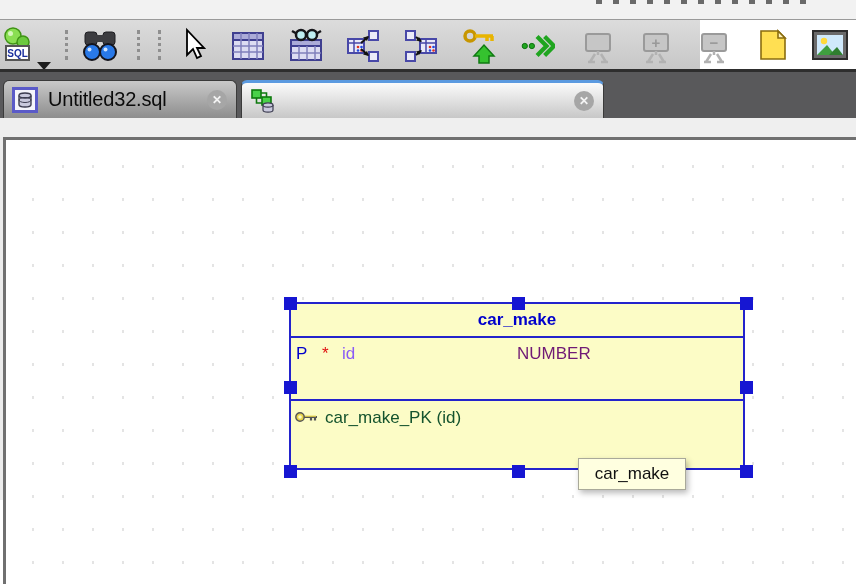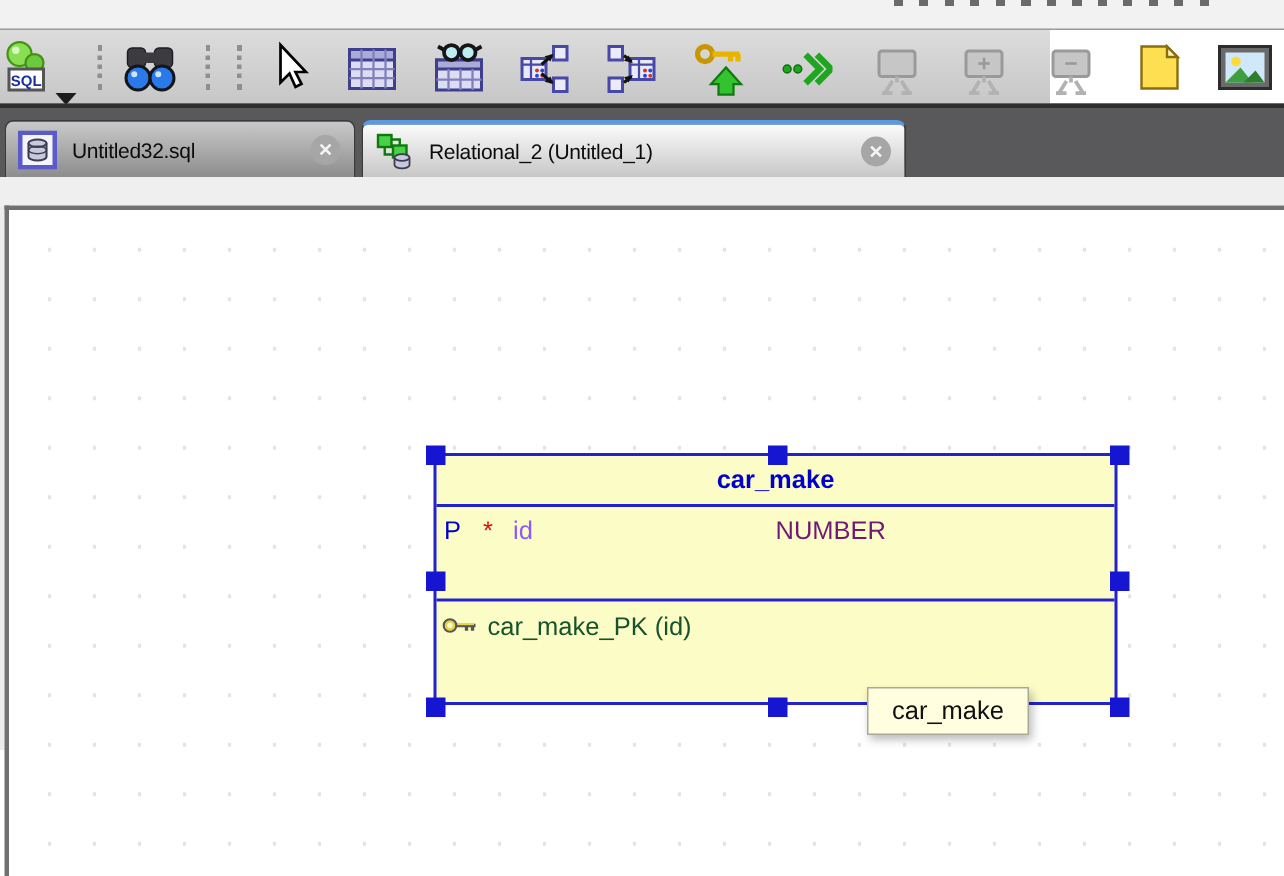--- a/index.html
+++ b/index.html
@@ -17,21 +17,21 @@
   .tbtn{position:absolute;display:block;}
   .sep{position:absolute;width:0;height:30px;top:10px;border-left:3px dotted #8f8f8f;}
   .caret{position:absolute;width:0;height:0;border-left:7px solid transparent;border-right:7px solid transparent;border-top:8px solid #1c1c1c;}
 
   
   .tabbar{position:absolute;left:0;top:69px;width:856px;height:49px;background:#59595b;border-top:3px solid #2e2e2e;box-sizing:border-box;}
   .tab{position:absolute;top:8px;height:38px;border-radius:6px 6px 0 0;box-sizing:border-box;display:flex;align-items:center;}
   .tab-inactive{left:3px;width:234px;background:linear-gradient(#c9c9c9,#8d8d8d);border:1px solid #3a3a3a;border-bottom:none;}
   .tab-active{left:241px;width:363px;background:linear-gradient(#fbfbfb,#c7c7c7);border:1px solid #3a3a3a;border-bottom:none;border-top:3px solid #5b9ae0;}
   .tab .ticon{margin-left:8px;flex:0 0 auto;}
-  .tab .tlabel{margin-left:10px;font-size:14px;color:#0b0b0b;letter-spacing:-0.2px;white-space:nowrap;}
+  .tab .tlabel{margin-left:10px;font-size:20px;color:#0b0b0b;letter-spacing:-0.2px;white-space:nowrap;}
   .tclose{margin-left:auto;margin-right:9px;width:20px;height:20px;border-radius:50%;background:#a6a6a6;color:#f4f4f4;font-size:12px;font-weight:bold;line-height:20px;text-align:center;flex:0 0 auto;}
 
   
   .substrip{position:absolute;left:0;top:118px;width:856px;height:19px;background:#efefef;}
   .canvas-outer{position:absolute;left:0;top:137px;width:856px;height:363px;background:#ececec;}
   .canvas{position:absolute;left:3px;top:0;width:853px;height:447px;box-sizing:border-box;
     border-left:3px solid #707070;border-top:3px solid #707070;background:#fff;
     background-image:radial-gradient(circle,#e4e4e4 1.2px,transparent 1.4px);
     background-size:30px 33px;background-position:12px 10px;}
 
@@ -197,21 +197,20 @@
     </div>
 
     <div class="tab tab-active">
       <svg class="ticon" width="26" height="26" viewBox="0 0 26 26">
         <path d="M6.5 10 v5 h6 M16.5 9 v-4 h-6" stroke="#0e7a0e" stroke-width="1.6" fill="none"></path>
         <rect x="2" y="2" width="9" height="8" fill="#49d149" stroke="#0e7a0e" stroke-width="1.6"></rect>
         <rect x="12" y="9" width="9" height="8" fill="#49d149" stroke="#0e7a0e" stroke-width="1.6"></rect>
         <path d="M13 17 v5 a5 2.2 0 0 0 10 0 v-5" fill="#c9c9dd" stroke="#3c3c50" stroke-width="1.2"></path>
         <ellipse cx="18" cy="17" rx="5" ry="2.2" fill="#c9c9dd" stroke="#3c3c50" stroke-width="1.2"></ellipse>
       </svg>
-      <span class="tlabel">Relational_2 (Untitled_1)</span>
       <span class="tclose">✕</span>
     </div>
   </div>
 
   <div class="substrip"></div>
 
   <div class="canvas-outer">
     <div class="canvas">
 
       <div class="entity">

